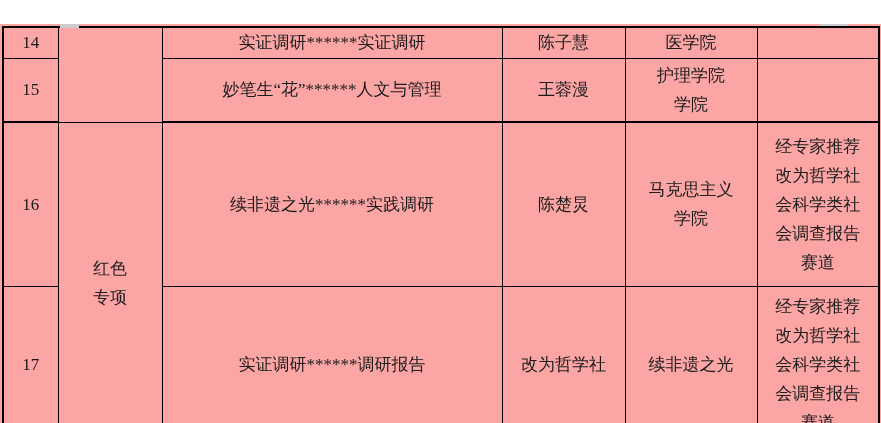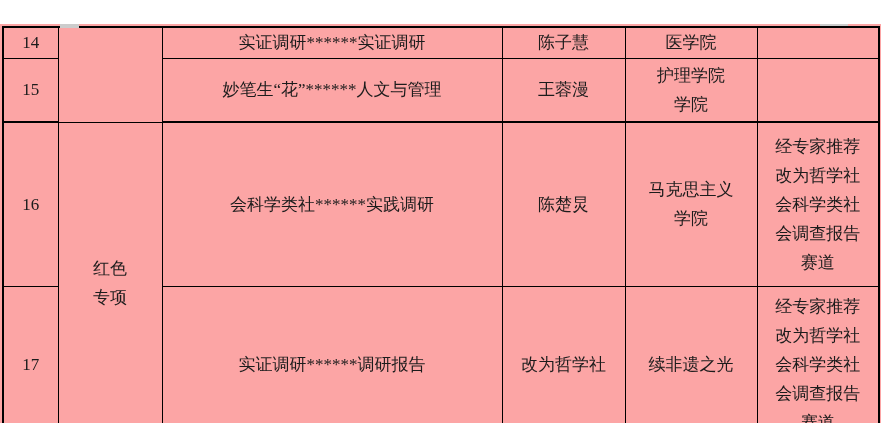--- a/index.html
+++ b/index.html
@@ -72,21 +72,21 @@
         <td>妙笔生“花”******人文与管理</td>
         <td>王蓉漫</td>
         <td>护理学院
 学院</td>
         <td></td>
       </tr>
       <tr class="row-16">
         <td>16</td>
         <td rowspan="2">红色
 专项</td>
-        <td>会科学类社******实践调研</td>
+        <td>续非遗之光******实践调研</td>
         <td>陈楚炅</td>
         <td>马克思主义
 学院</td>
         <td>经专家推荐
 改为哲学社
 会科学类社
 会调查报告
 赛道</td>
       </tr>
       <tr class="row-17">

